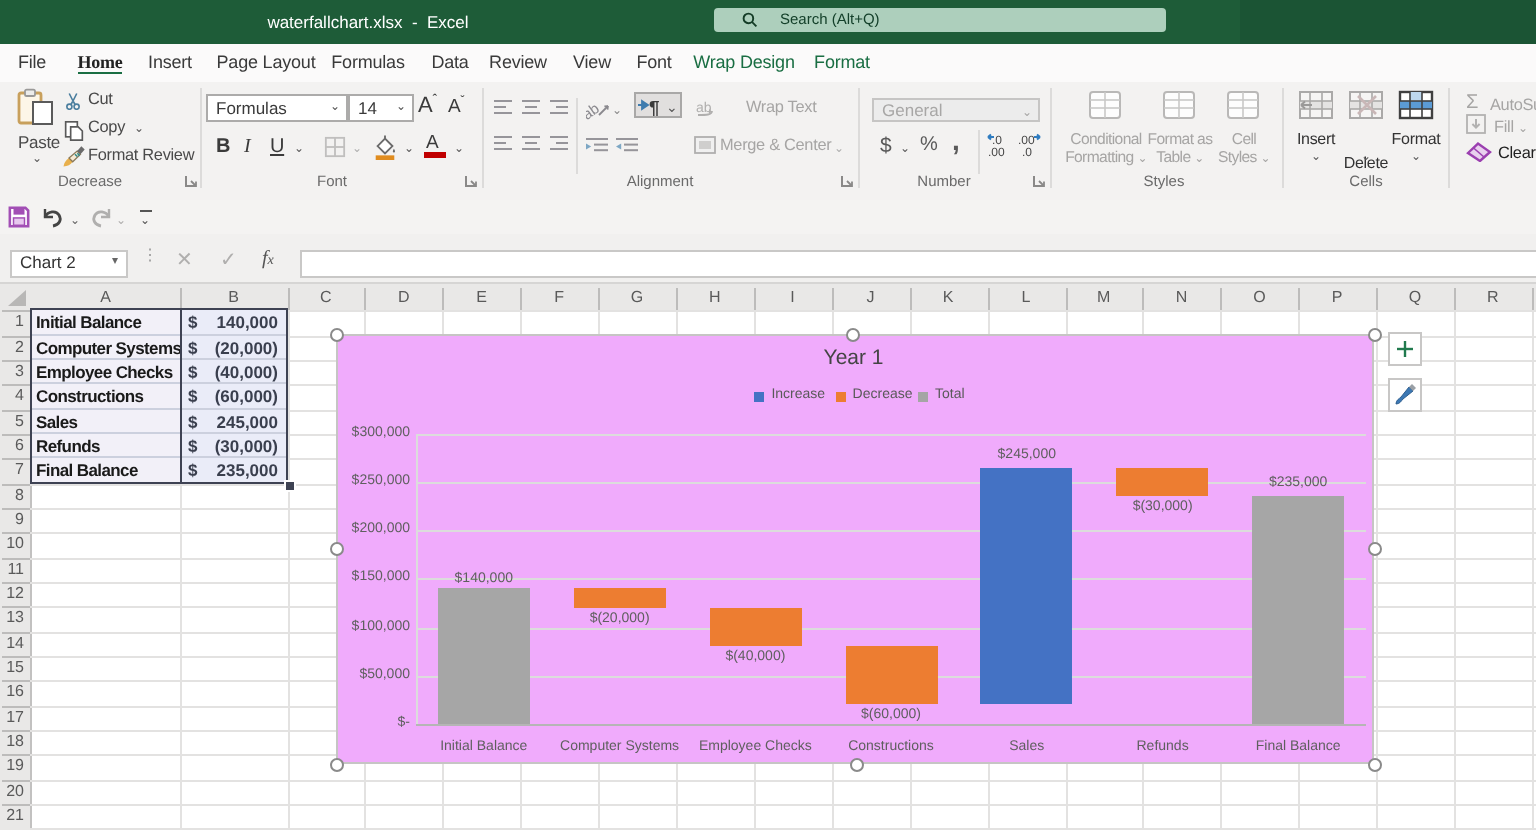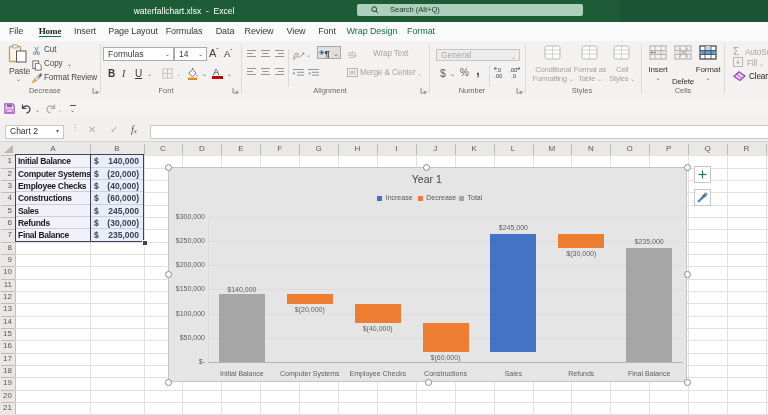--- a/index.html
+++ b/index.html
@@ -37,21 +37,21 @@
   #rowhdr{left:0;top:13px;width:15px;height:260px;background:#e9e8e7;border-right:1px solid #c2c1c0;}
   .rnum{position:absolute;left:0;width:12px;text-align:right;height:12px;line-height:12px;font-size:8px;color:#5a5a5a;}
   .rtick{position:absolute;left:1px;height:1px;width:14px;background:#bdbcbb;}
   .gliney{position:absolute;left:15px;width:753px;height:1px;background:#e3e2e1;}
   .glinex{position:absolute;top:13px;width:1px;height:260px;background:#e3e2e1;}
   
   .cA{position:absolute;left:16px;width:74px;height:12.33px;background:#f2f0f8;font-size:8.5px;font-weight:bold;color:#1a1a1a;line-height:12.3px;padding-left:2px;white-space:nowrap;letter-spacing:-0.3px;box-sizing:border-box;border-bottom:1px solid #ccd0de;}
   .cB{position:absolute;left:91px;width:52px;height:12.33px;background:#eaecf8;font-size:8.5px;font-weight:bold;color:#3a3f4e;line-height:12.3px;white-space:nowrap;box-sizing:border-box;border-bottom:1px solid #ccd0de;}
   .bds{position:absolute;background:#3e4253;}
   
-  #chart{left:168px;top:167px;width:519px;height:215px;background:#e5e5e5;border:1px solid #c6c5c4;box-sizing:border-box;}
+  #chart{left:168px;top:167px;width:519px;height:215px;background:#f0abfc;border:1px solid #c6c5c4;box-sizing:border-box;}
   .gl{position:absolute;left:39px;width:475px;height:1px;background:#dcdcdc;}
   .ylab{position:absolute;left:0px;width:36px;text-align:right;font-size:7px;color:#5f5f5f;}
   .bar{position:absolute;}
   .vlab{position:absolute;width:60px;text-align:center;font-size:7px;color:#5f5f5f;transform:translateX(-50%);}
   .xlab{position:absolute;top:202px;width:80px;text-align:center;font-size:7px;color:#5f5f5f;transform:translateX(-50%);}
   .handle{position:absolute;width:7px;height:7px;border-radius:50%;background:#fff;border:1px solid #8a8a8a;box-sizing:border-box;}
   .cbtn{position:absolute;left:694px;width:17px;height:17px;background:#fff;border:1px solid #c8c7c6;box-sizing:border-box;}
 </style>
 </head>
 <body>

